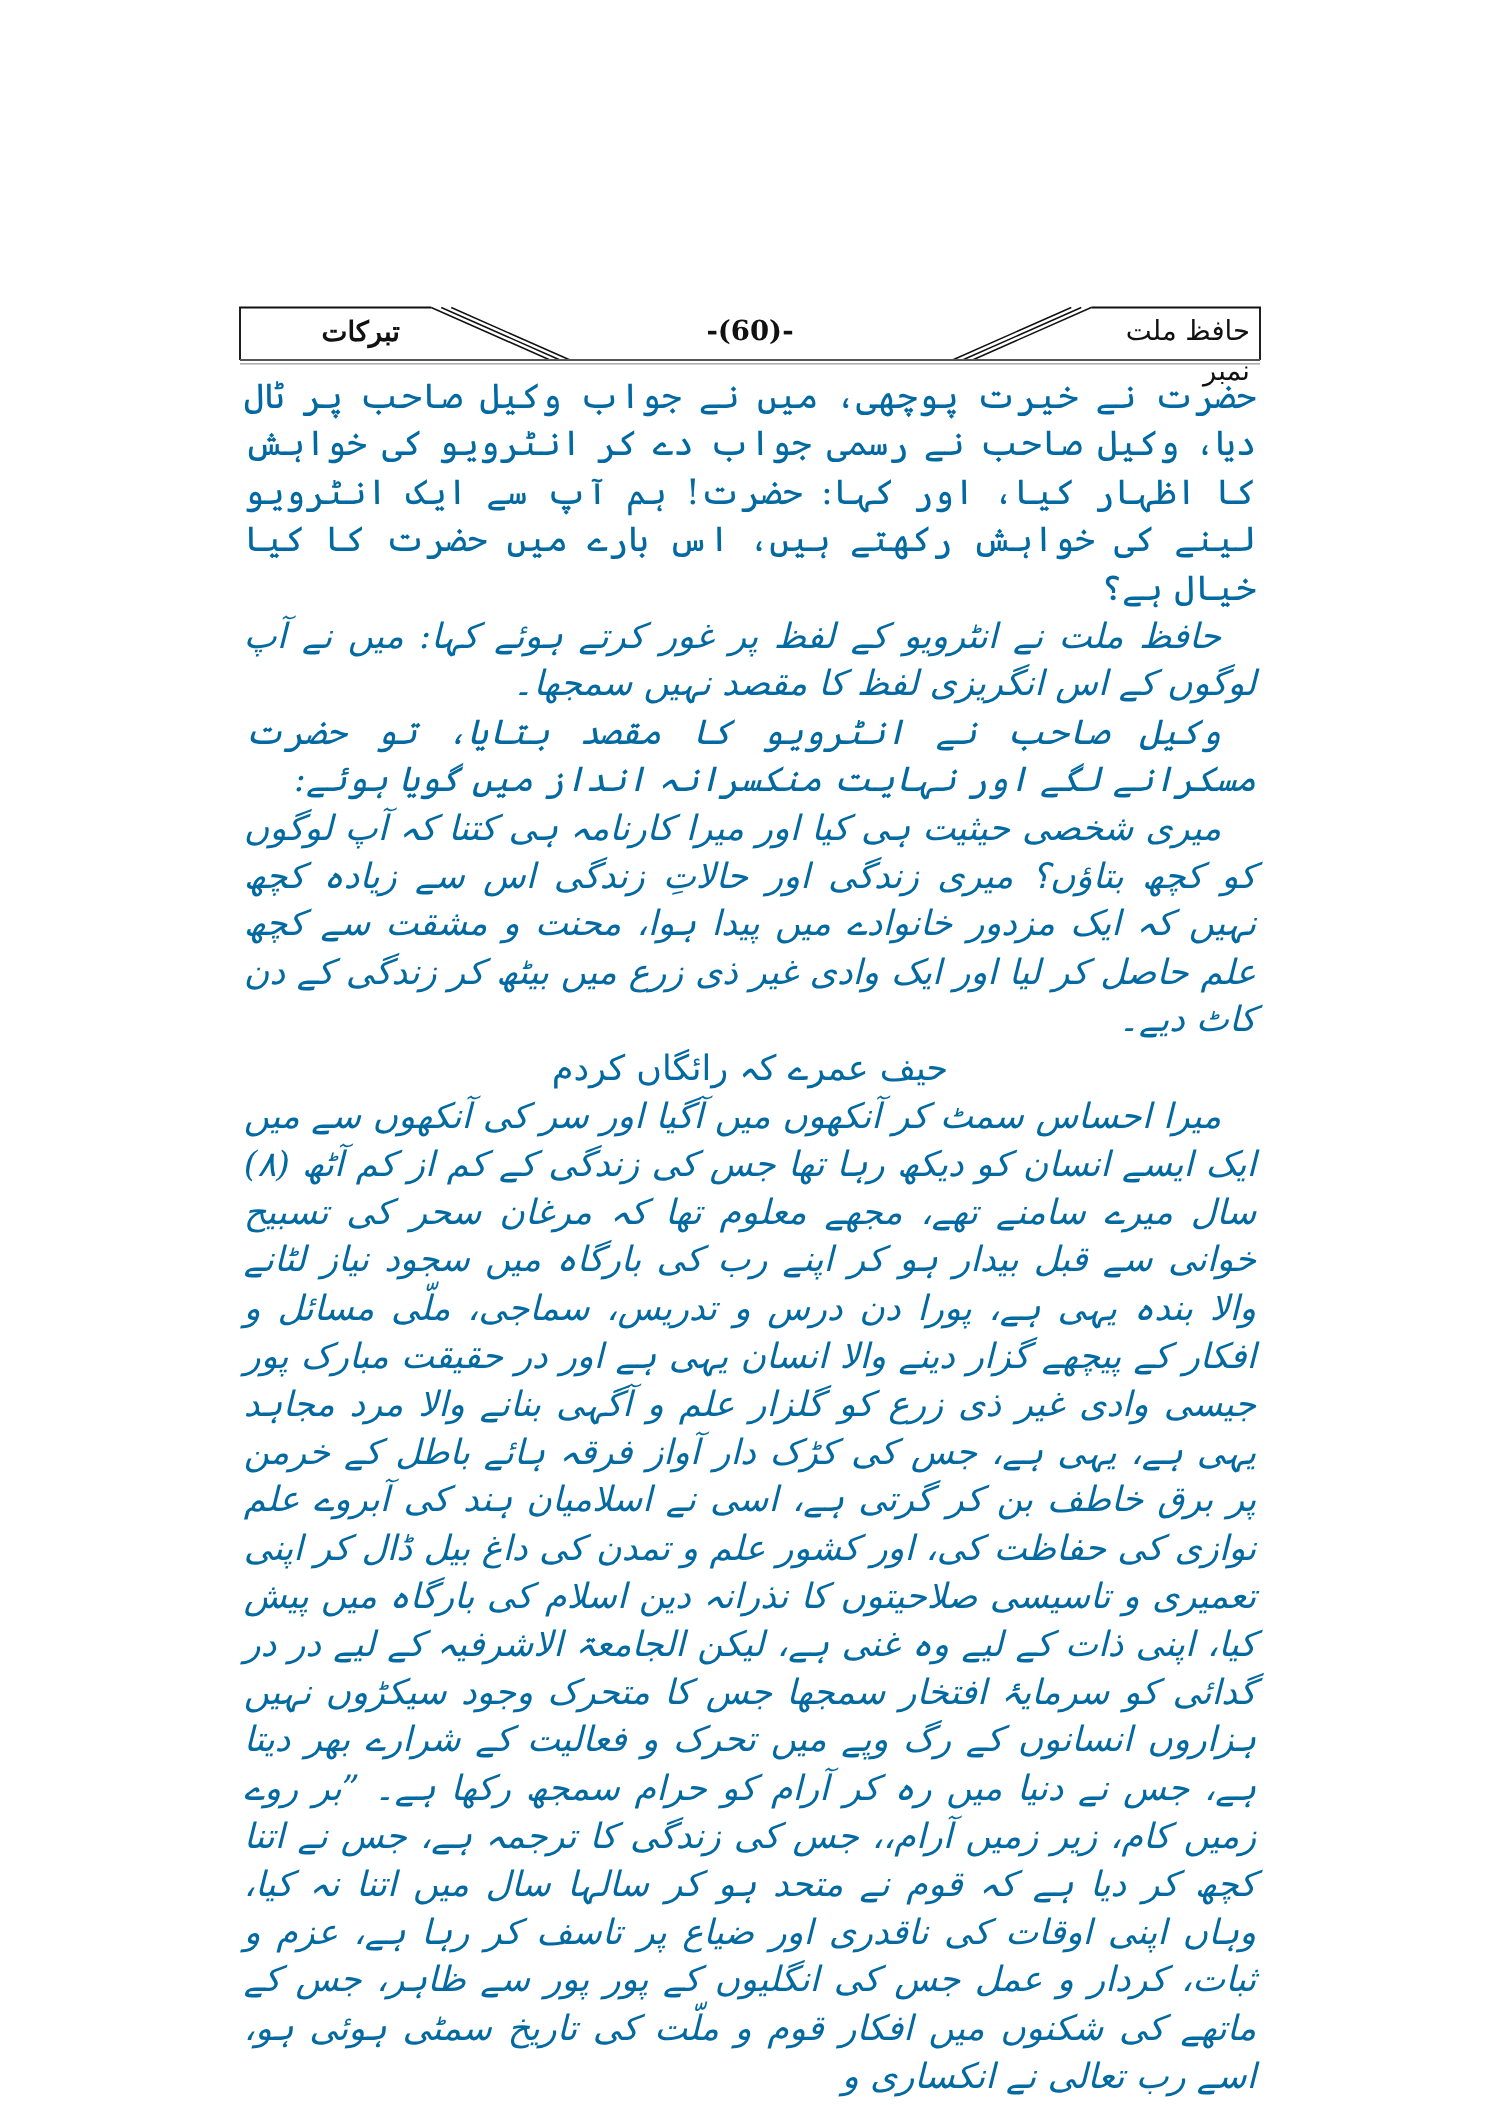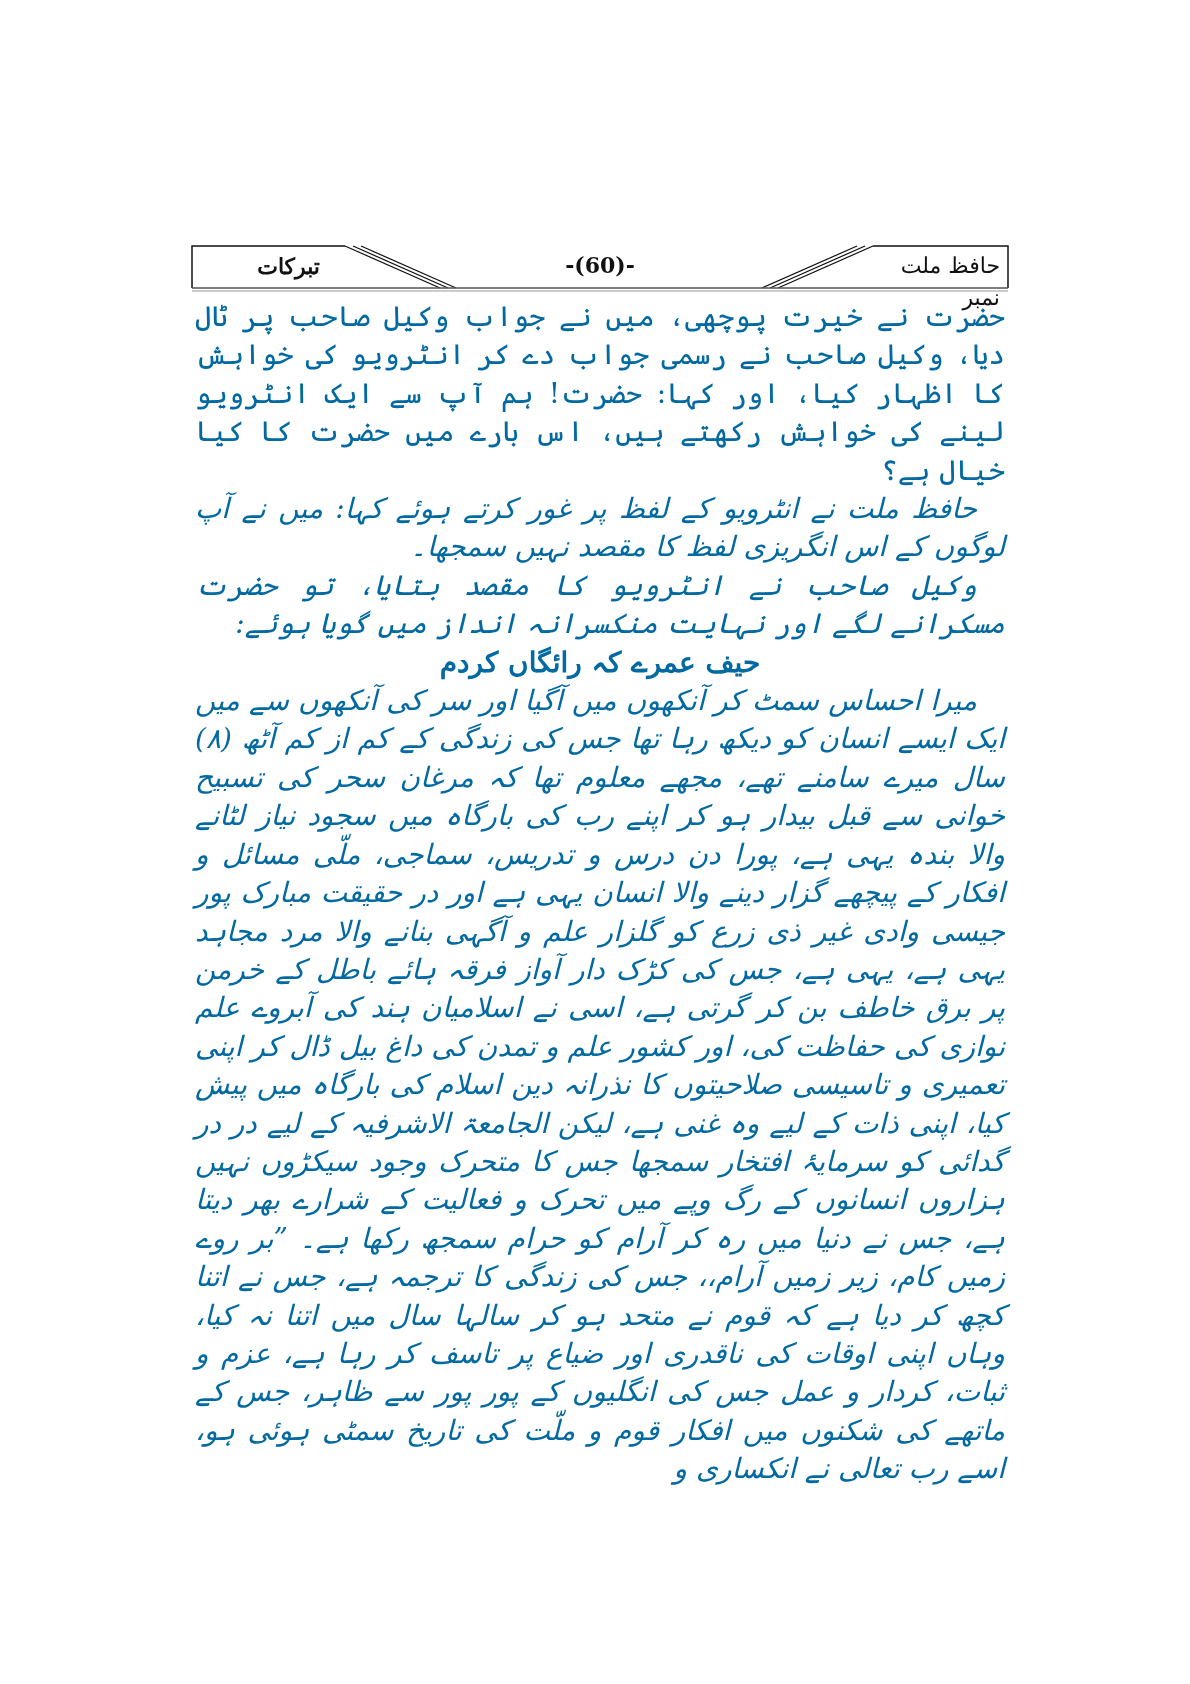--- a/index.html
+++ b/index.html
@@ -30,21 +30,21 @@
   }
   
   .body-text {
     position: absolute; left: 195px; top: 298px; width: 810px;
     direction: rtl;
     font-family: "DejaVu Serif", serif; font-size: 28px;
     line-height: 38.4px; color: #0369a1;
   }
   .para { margin: 0; text-align: justify; text-align-last: right; }
   .para.indent { text-indent: 28px; font-style: italic; }
-  .verse { margin: 0; text-align: center; text-align-last: center; font-weight: bold; }
+  .verse { margin: 0; text-align: center; text-align-last: center; }
 </style>
 </head>
 <body>
 
 <div class="page">
 
   <div class="header">
     <svg width="820" height="50">
 
       <polyline points="2,44 2,2 155,2" fill="none" stroke="#111" stroke-width="1.5"></polyline>
@@ -62,17 +62,18 @@
     </svg>
     <div class="header-left">تبرکات</div>
     <div class="header-center">-(60)-</div>
     <div class="header-right">حافظ ملت نمبر</div>
   </div>
 
   <div class="body-text">
     <p class="para">حضرت نے خیرت پوچھی، میں نے جواب وکیل صاحب پر ٹال دیا، وکیل صاحب نے رسمی جواب دے کر انٹرویو کی خواہش کا اظہار کیا، اور کہا: حضرت! ہم آپ سے ایک انٹرویو لینے کی خواہش رکھتے ہیں، اس بارے میں حضرت کا کیا خیال ہے؟</p>
     <p class="para indent">حافظ ملت نے انٹرویو کے لفظ پر غور کرتے ہوئے کہا: میں نے آپ لوگوں کے اس انگریزی لفظ کا مقصد نہیں سمجھا۔</p>
     <p class="para indent">وکیل صاحب نے انٹرویو کا مقصد بتایا، تو حضرت مسکرانے لگے اور نہایت منکسرانہ انداز میں گویا ہوئے:</p>
+    <p class="para indent">میری شخصی حیثیت ہی کیا اور میرا کارنامہ ہی کتنا کہ آپ لوگوں کو کچھ بتاؤں؟ میری زندگی اور حالاتِ زندگی اس سے زیادہ کچھ نہیں کہ ایک مزدور خانوادے میں پیدا ہوا، محنت و مشقت سے کچھ علم حاصل کر لیا اور ایک وادی غیر ذی زرع میں بیٹھ کر زندگی کے دن کاٹ دیے۔</p>
     <p class="verse">حیف عمرے کہ رائگاں کردم</p>
     <p class="para indent">میرا احساس سمٹ کر آنکھوں میں آگیا اور سر کی آنکھوں سے میں ایک ایسے انسان کو دیکھ رہا تھا جس کی زندگی کے کم از کم آٹھ (۸) سال میرے سامنے تھے، مجھے معلوم تھا کہ مرغان سحر کی تسبیح خوانی سے قبل بیدار ہو کر اپنے رب کی بارگاہ میں سجود نیاز لٹانے والا بندہ یہی ہے، پورا دن درس و تدریس، سماجی، ملّی مسائل و افکار کے پیچھے گزار دینے والا انسان یہی ہے اور در حقیقت مبارک پور جیسی وادی غیر ذی زرع کو گلزار علم و آگہی بنانے والا مرد مجاہد یہی ہے، یہی ہے، جس کی کڑک دار آواز فرقہ ہائے باطل کے خرمن پر برق خاطف بن کر گرتی ہے، اسی نے اسلامیان ہند کی آبروے علم نوازی کی حفاظت کی، اور کشور علم و تمدن کی داغ بیل ڈال کر اپنی تعمیری و تاسیسی صلاحیتوں کا نذرانہ دین اسلام کی بارگاہ میں پیش کیا، اپنی ذات کے لیے وہ غنی ہے، لیکن الجامعۃ الاشرفیہ کے لیے در در گدائی کو سرمایۂ افتخار سمجھا جس کا متحرک وجود سیکڑوں نہیں ہزاروں انسانوں کے رگ وپے میں تحرک و فعالیت کے شرارے بھر دیتا ہے، جس نے دنیا میں رہ کر آرام کو حرام سمجھ رکھا ہے۔ ”بر روے زمیں کام، زیر زمیں آرام،، جس کی زندگی کا ترجمہ ہے، جس نے اتنا کچھ کر دیا ہے کہ قوم نے متحد ہو کر سالہا سال میں اتنا نہ کیا، وہاں اپنی اوقات کی ناقدری اور ضیاع پر تاسف کر رہا ہے، عزم و ثبات، کردار و عمل جس کی انگلیوں کے پور پور سے ظاہر، جس کے ماتھے کی شکنوں میں افکار قوم و ملّت کی تاریخ سمٹی ہوئی ہو، اسے رب تعالی نے انکساری و</p>
   </div>
 
 </div>
 
 </body></html>

